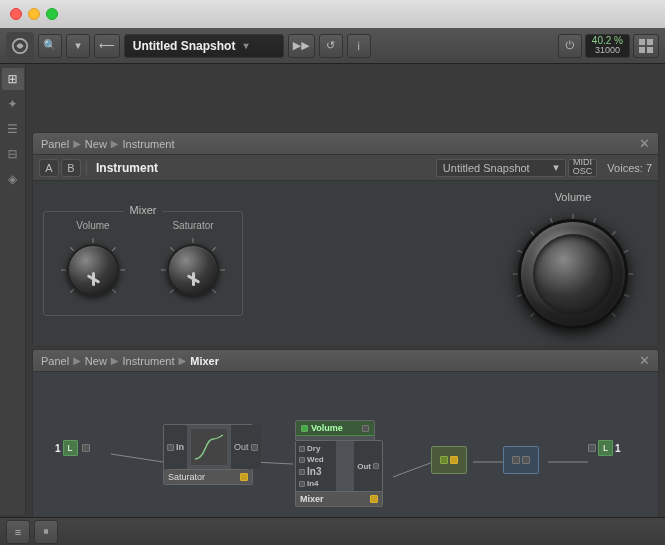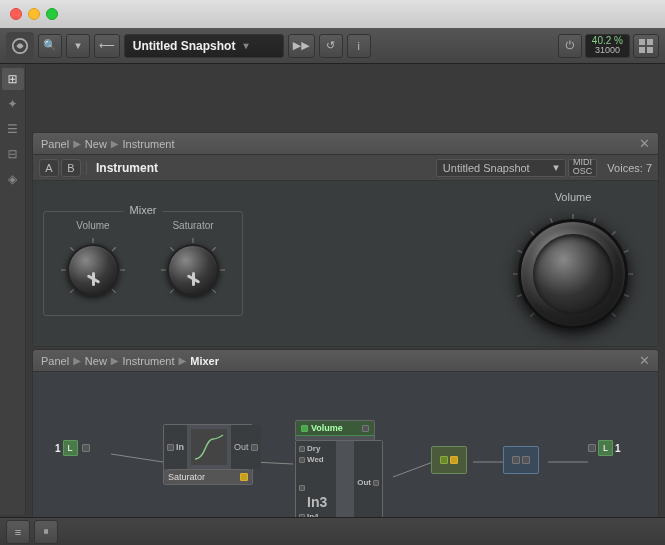--- a/index.html
+++ b/index.html
@@ -675,21 +675,21 @@
                 <div style="display:flex;align-items:center;gap:2px;">
                   <div style="width:6px;height:6px;background:#555;border:1px solid #777;border-radius:1px;"></div>
                   <span style="font-size:8px;color:#bbb;">Dry</span>
                 </div>
                 <div style="display:flex;align-items:center;gap:2px;">
                   <div style="width:6px;height:6px;background:#555;border:1px solid #777;border-radius:1px;"></div>
                   <span style="font-size:8px;color:#bbb;">Wed</span>
                 </div>
                 <div style="display:flex;align-items:center;gap:2px;">
                   <div style="width:6px;height:6px;background:#555;border:1px solid #777;border-radius:1px;"></div>
-                  <span style="font-size:14px;color:#bbb;margin-top:28px;">In3</span>
+                  <span style="font-size:10px;color:#bbb;">In3</span>
                 </div>
                 <div style="display:flex;align-items:center;gap:2px;">
                   <div style="width:6px;height:6px;background:#555;border:1px solid #777;border-radius:1px;"></div>
                   <span style="font-size:8px;color:#bbb;">In4</span>
                 </div>
               </div>
               <div style="flex:1;"></div>
               <div style="padding:3px;display:flex;flex-direction:column;justify-content:center;background:#3a3d40;">
                 <div style="display:flex;align-items:center;gap:2px;">
                   <span style="font-size:8px;color:#bbb;">Out</span>

